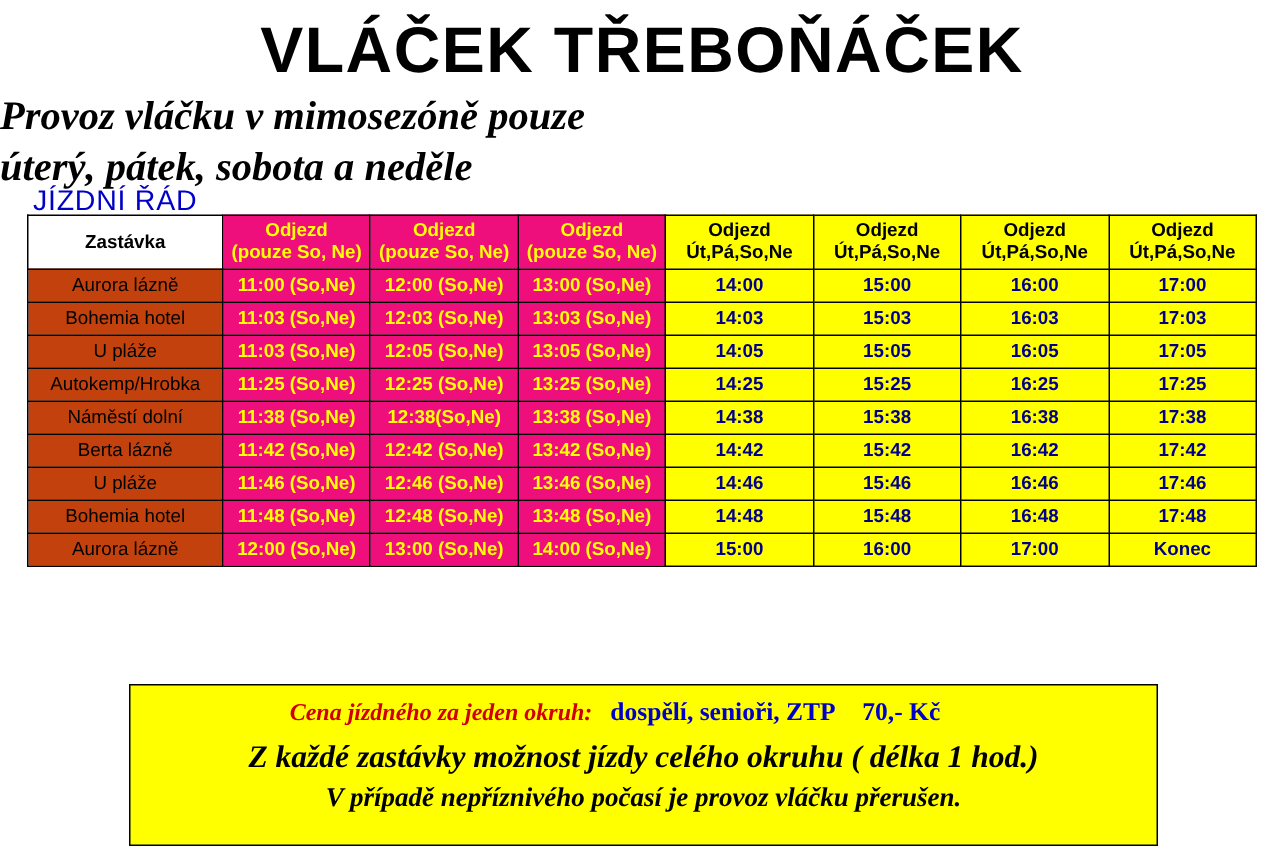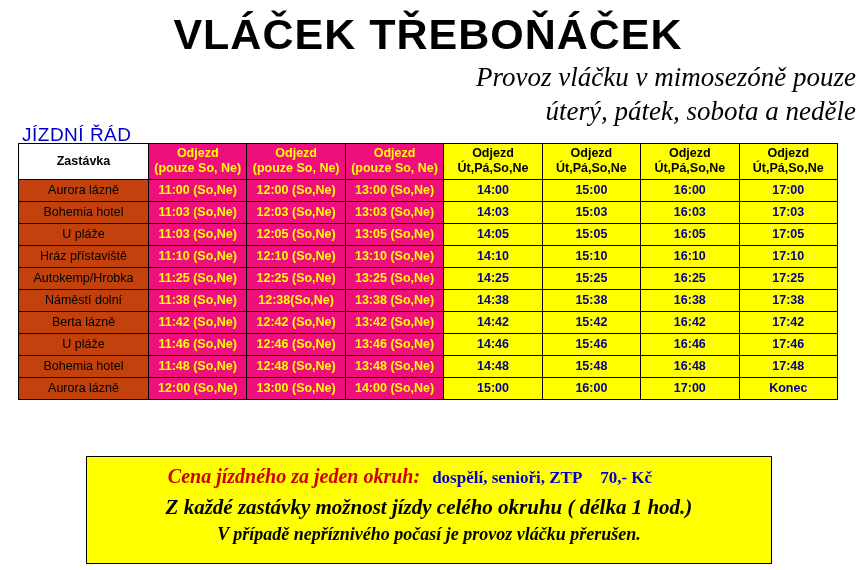--- a/index.html
+++ b/index.html
@@ -24,24 +24,24 @@
     text-align: center;
     font-family: "Liberation Sans", sans-serif;
     font-weight: bold;
     font-size: 43px;
     letter-spacing: 1px;
     color: #000000;
     margin: 12px 0 0 0;
     line-height: 1.05;
   }
   .subtitle {
-    text-align: right;
+    text-align: left;
     font-family: "Liberation Serif", serif;
     font-style: italic;
-    font-weight: normal;
+    font-weight: bold;
     font-size: 27px;
     color: #000000;
     line-height: 1.25;
     margin-top: 4px;
   }
   .jr-label {
     position: absolute;
     left: 22px;
     top: 112px;
     color: #0000c8;
@@ -116,21 +116,21 @@
   }
   .price-line1 {
     display: flex;
     align-items: baseline;
     justify-content: center;
   }
   .price-head {
     font-family: "Liberation Serif", serif;
     font-weight: bold;
     font-style: italic;
-    font-size: 20px;
+    font-size: 16px;
     color: #d00000;
     white-space: nowrap;
   }
   .price-right {
     margin-left: 12px;
     font-family: "Liberation Serif", serif;
     font-size: 17px;
     color: #0000c8;
     font-weight: bold;
   }
@@ -229,30 +229,20 @@
       </tr>
       <tr>
         <td class="stop">U pláže</td>
         <td class="pink-cell">11:03 (So,Ne)</td>
         <td class="pink-cell">12:05 (So,Ne)</td>
         <td class="pink-cell">13:05 (So,Ne)</td>
         <td class="yellow-cell">14:05</td>
         <td class="yellow-cell">15:05</td>
         <td class="yellow-cell">16:05</td>
         <td class="yellow-cell">17:05</td>
-      </tr>
-      <tr>
-        <td class="stop">Hráz přístaviště</td>
-        <td class="pink-cell">11:10 (So,Ne)</td>
-        <td class="pink-cell">12:10 (So,Ne)</td>
-        <td class="pink-cell">13:10 (So,Ne)</td>
-        <td class="yellow-cell">14:10</td>
-        <td class="yellow-cell">15:10</td>
-        <td class="yellow-cell">16:10</td>
-        <td class="yellow-cell">17:10</td>
       </tr>
       <tr>
         <td class="stop">Autokemp/Hrobka</td>
         <td class="pink-cell">11:25 (So,Ne)</td>
         <td class="pink-cell">12:25 (So,Ne)</td>
         <td class="pink-cell">13:25 (So,Ne)</td>
         <td class="yellow-cell">14:25</td>
         <td class="yellow-cell">15:25</td>
         <td class="yellow-cell">16:25</td>
         <td class="yellow-cell">17:25</td>

